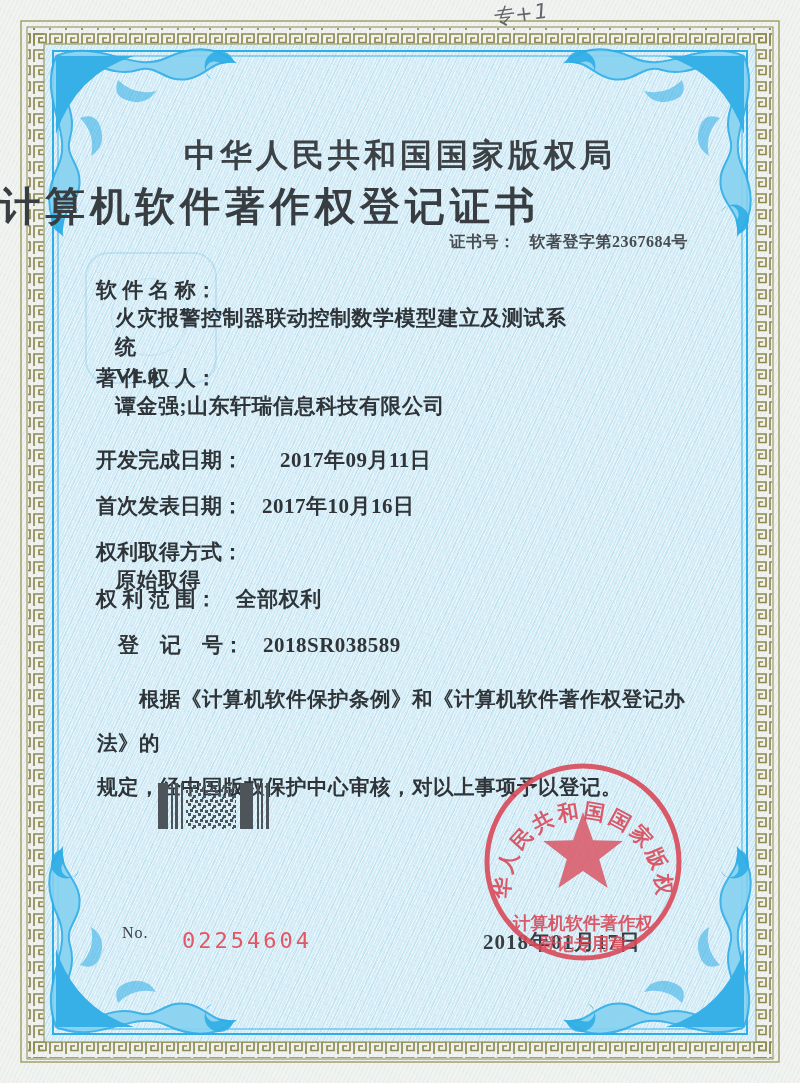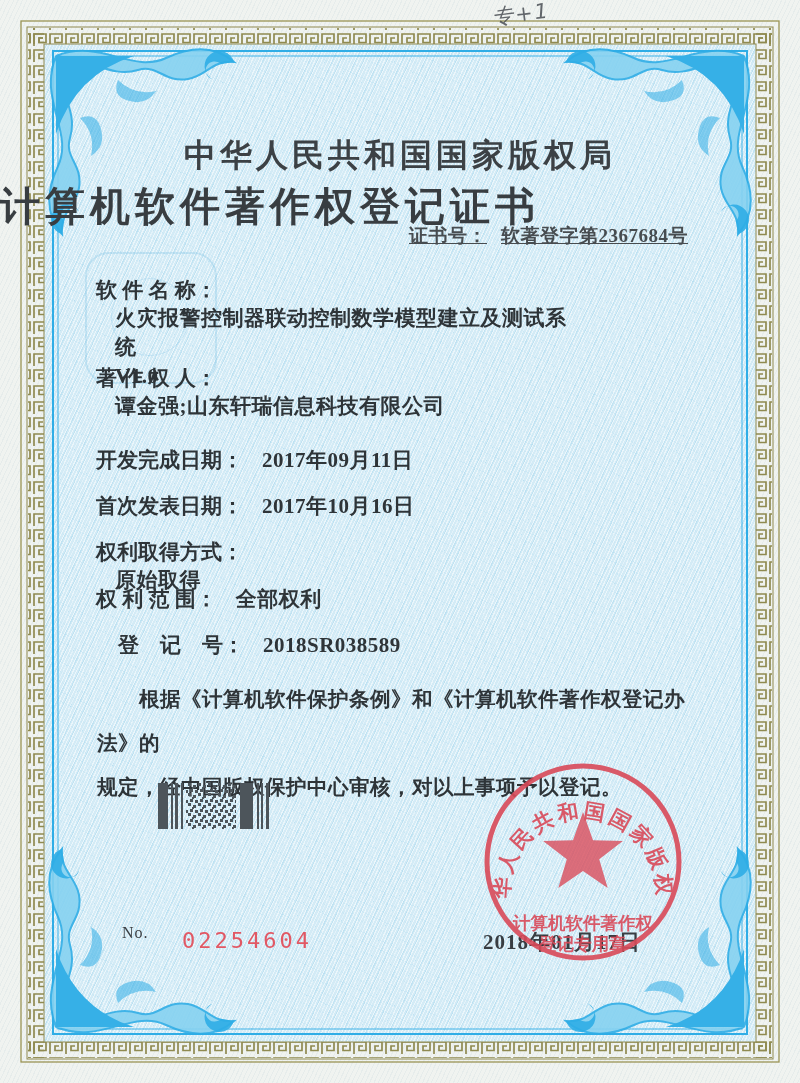--- a/index.html
+++ b/index.html
@@ -40,33 +40,33 @@
     position:absolute;left:0;top:134px;width:100%;
     text-align:center;font-size:32px;font-weight:700;
     letter-spacing:4px;color:#3c4145;
   }
   .cert-title{
     position:absolute;left:0;top:179px;width:100%;
     font-size:40px;font-weight:700;
     letter-spacing:5px;color:#383d41;
   }
   .cert-no{
-    position:absolute;right:112px;top:223px;
-    font-size:19px;color:#474c50;font-weight:600;letter-spacing:.5px;text-decoration:underline;
+    position:absolute;right:112px;top:232px;
+    font-size:16px;color:#474c50;font-weight:600;letter-spacing:.5px;
   }
   .cert-no .sep{display:inline-block;width:14px;}
   .field{
     position:absolute;left:96px;display:flex;align-items:flex-start;
     font-size:21px;font-weight:600;color:#2e3438;
   }
   .field .flabel{white-space:pre;flex:0 0 auto;}
   .field .fvalue{white-space:pre-line;margin-left:19px;line-height:29px;letter-spacing:.5px;}
   .f-software{top:276px;width:640px;flex-direction:column;}
   .f-owner{top:364px;flex-direction:column;}
-  .f-dev{top:446px;}
+  .f-dev{top:446px;gap:18px;}
   .f-pub{top:492px;}
   .f-acq{top:538px;flex-direction:column;}
   .f-scope{top:585px;}
   .f-reg{top:631px;padding-left:22px;}
   .statement{
     position:absolute;left:97px;top:677px;width:612px;
     font-size:20.5px;font-weight:600;color:#2e3438;
     line-height:44px;white-space:pre-line;letter-spacing:.5px;
   }
   .barcode{position:absolute;left:158px;top:783px;}

